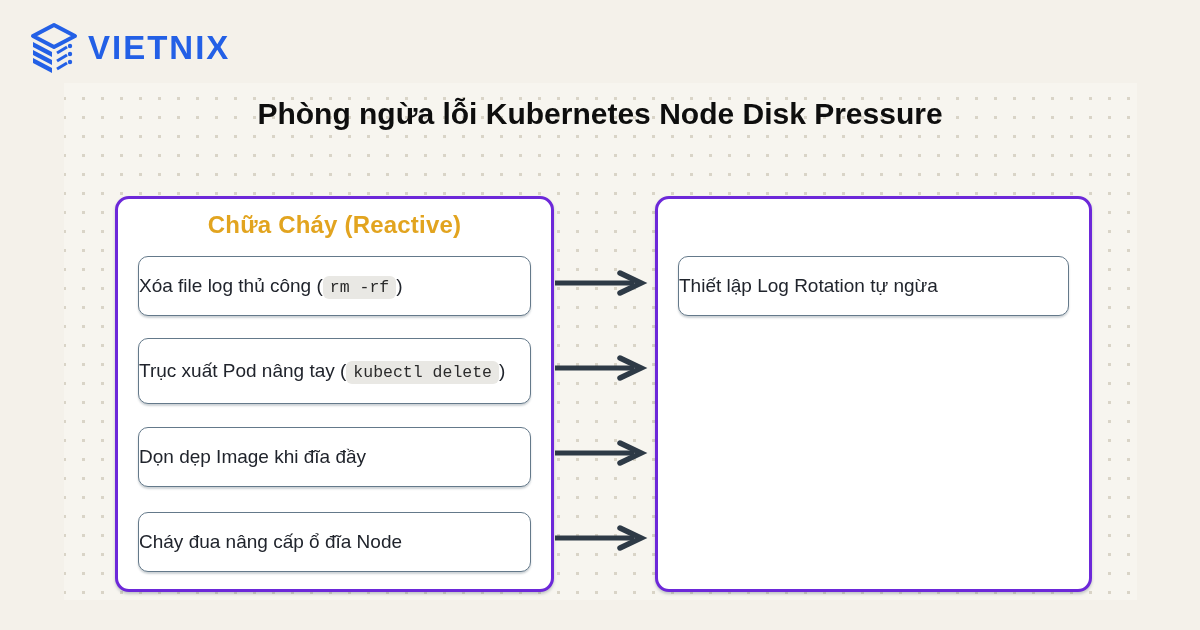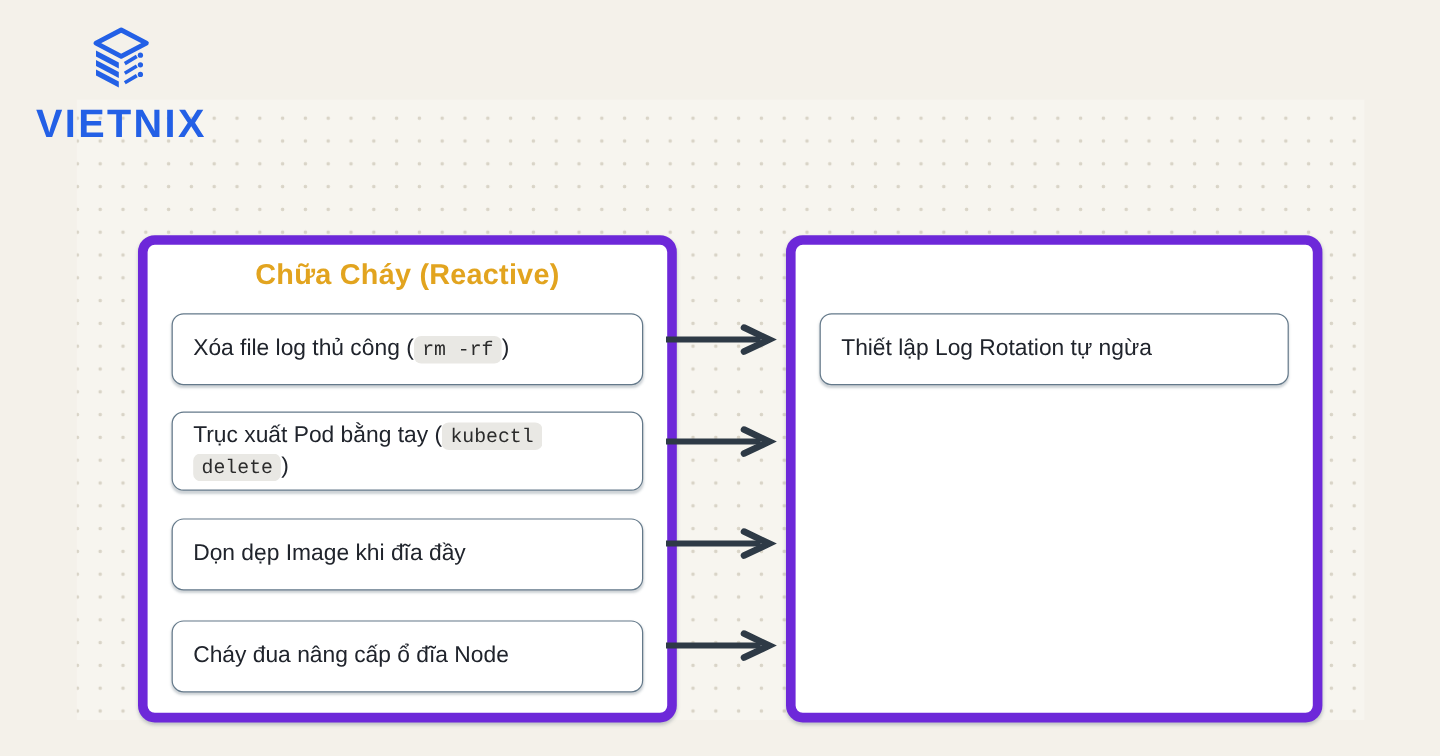--- a/index.html
+++ b/index.html
@@ -6,44 +6,44 @@
   .canvas{
     position:relative;width:1200px;height:630px;overflow:hidden;
     background:#f4f1ea;font-family:"Liberation Sans",sans-serif;
   }
   .dot-grid{
     position:absolute;left:64px;top:83px;width:1073px;height:517px;
     background-color:#f7f5ef;
     background-image:radial-gradient(circle,#d9d4c7 1.5px,transparent 1.7px);
     background-size:19px 19px;background-position:10px 6px;
   }
-  .brand{position:absolute;left:30px;top:22px;display:flex;align-items:center;gap:10px;flex-direction:column;}
+  .brand{position:absolute;left:30px;top:22px;display:flex;align-items:center;gap:10px;}
   .brand-name{font-size:33px;font-weight:bold;color:#2360e6;letter-spacing:2px;}
   .title{
     position:absolute;top:97px;left:0;width:100%;text-align:center;margin:0;
     font-size:30px;font-weight:bold;color:#0e0e0e;
   }
   .panel{
     position:absolute;top:196px;height:390px;background:#ffffff;
-    border:8px solid #6d28d9;border-radius:14px;
+    border:3px solid #6d28d9;border-radius:14px;
     box-shadow:0 2px 3px rgba(90,105,120,.35);
   }
   .panel-left{left:115px;width:433px;}
   .panel-right{left:655px;width:431px;}
   .panel-title{
     position:absolute;top:12px;left:0;width:100%;text-align:center;margin:0;
     font-size:24px;font-weight:bold;letter-spacing:.2px;
   }
   .panel-title.reactive{color:#e2a41f;}
   .panel-title.proactive{color:#129e5e;}
   .item{
     position:absolute;left:20px;right:20px;background:#ffffff;
     border:1.5px solid #64798a;border-radius:10px;
     box-shadow:0 2px 2px rgba(90,105,120,.3);
-    display:flex;align-items:center;padding:0 17px;box-sizing:border-box;
+    display:flex;align-items:center;padding:0 0;box-sizing:border-box;
   }
   .item-text{
     margin:0;font-size:19px;color:#20242c;line-height:1.38;white-space:pre-line;
   }
   .code{
     font-family:"Liberation Mono","DejaVu Sans Mono",monospace;
     font-size:16.5px;background:#e9e8e4;color:#2b2b2b;
     padding:2px 7px;border-radius:6px;
     -webkit-box-decoration-break:clone;box-decoration-break:clone;
   }
@@ -66,28 +66,29 @@
       <path d="M27 31 L37 25" stroke="#2360e6" stroke-width="3"></path>
       <circle cx="40" cy="24" r="2.2" fill="#2360e6"></circle>
       <path d="M27 39 L37 33" stroke="#2360e6" stroke-width="3"></path>
       <circle cx="40" cy="32" r="2.2" fill="#2360e6"></circle>
       <path d="M27 47 L37 41" stroke="#2360e6" stroke-width="3"></path>
       <circle cx="40" cy="40" r="2.2" fill="#2360e6"></circle>
     </svg>
     <span class="brand-name">VIETNIX</span>
   </header>
 
+  <h1 class="title">Phòng ngừa lỗi Kubernetes Node Disk Pressure</h1>
 
   <section class="panel panel-left">
     <h2 class="panel-title reactive">Chữa Cháy (Reactive)</h2>
     <div class="item" style="top:57px;min-height:60px">
       <p class="item-text"><span>Xóa file log thủ công (</span><span class="code">rm -rf</span><span>)</span></p>
     </div>
     <div class="item" style="top:139px;min-height:66px">
-      <p class="item-text"><span>Trục xuất Pod bằng tay (</span><span class="code">kubectl delete</span><span>)</span></p>
+      <p class="item-text"><span>Trục xuất Pod nâng tay (</span><span class="code">kubectl delete</span><span>)</span></p>
     </div>
     <div class="item" style="top:228px;min-height:60px">
       <p class="item-text"><span>Dọn dẹp Image khi đĩa đầy</span><span></span></p>
     </div>
     <div class="item" style="top:313px;min-height:60px">
       <p class="item-text"><span>Cháy đua nâng cấp ổ đĩa Node</span><span></span></p>
     </div>
   </section>
 
   <div class="arrow" style="top:270px">

